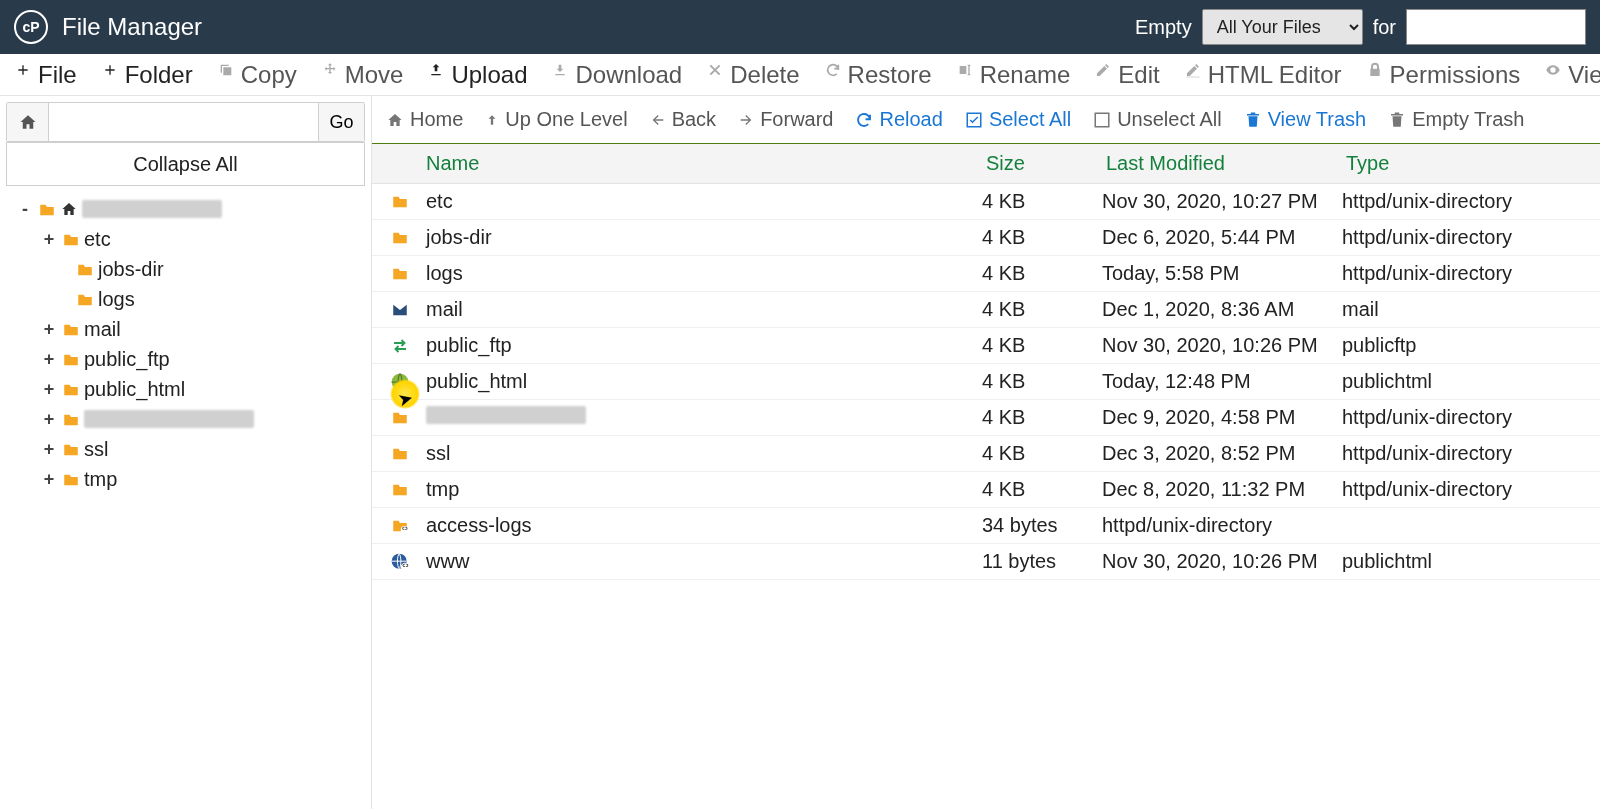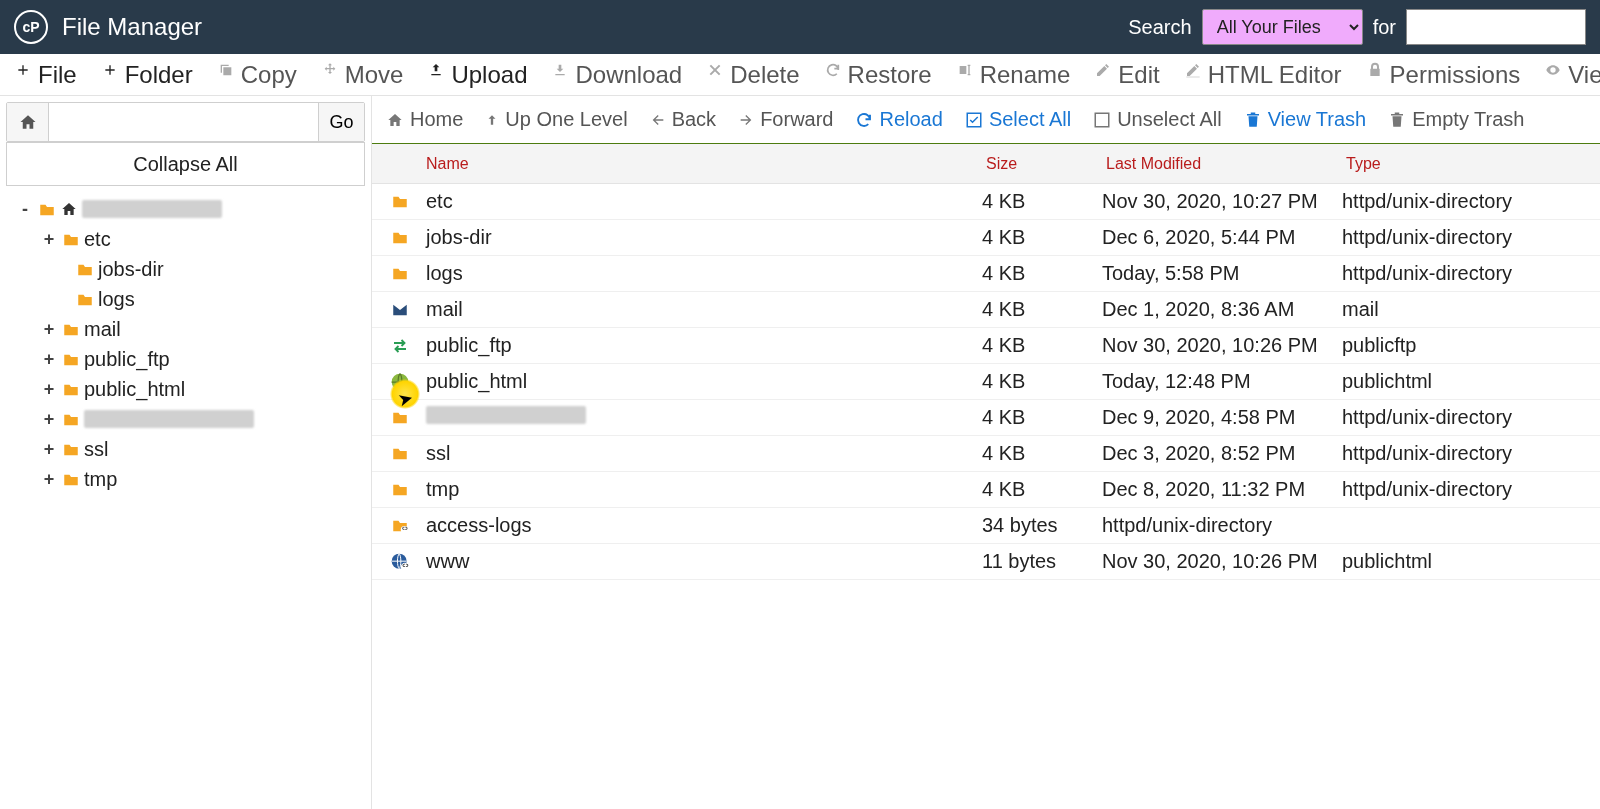--- a/index.html
+++ b/index.html
@@ -3,21 +3,21 @@
 <meta charset="utf-8">
 <style>
 * { margin:0; padding:0; box-sizing:border-box; font-family:-apple-system,BlinkMacSystemFont,"Segoe UI",Arial,sans-serif; }
 html,body{width:1600px;height:809px;overflow:hidden;background:#fff;color:#222;}
 
 
 .header{display:flex;align-items:center;height:54px;background:#293a4a;color:#fff;padding:0 14px;}
 .logo{width:34px;height:34px;border-radius:17px;border:2px solid #fff;display:flex;align-items:center;justify-content:center;margin-right:14px;font-weight:700;font-size:14px;}
 .app-title{font-size:24px;font-weight:400;flex:1;}
 .hdr-search{display:flex;align-items:center;gap:10px;font-size:20px;}
-.hdr-search select{height:36px;font-size:18px;padding:0 24px 0 10px;background:#f0abfc;border:1px solid #888;border-radius:2px;color:#222;}
+.hdr-search select{height:36px;font-size:18px;padding:0 24px 0 10px;background:#e5e5e5;border:1px solid #888;border-radius:2px;color:#222;}
 .hdr-search input{height:36px;width:180px;background:#fff;border:1px solid #888;padding:0 8px;font-size:18px;color:#222;}
 
 
 .toolbar{display:flex;align-items:center;height:42px;background:#fff;border-bottom:1px solid #e3e3e3;padding:0 8px;gap:12px;overflow:hidden;white-space:nowrap;}
 .tbtn{display:flex;gap:6px;font-size:24px;color:#555;padding:4px 6px;cursor:pointer;}
 .tbtn.enabled{color:#222;}
 .tbtn .ic{width:18px;height:18px;display:inline-flex;align-items:center;justify-content:center;}
 
 
 .layout{display:flex;height:calc(100% - 96px);}
@@ -39,40 +39,40 @@
 .lvl0{padding-left:12px;}
 .lvl1{padding-left:36px;}
 .lvl2{padding-left:50px;}
 
 .navbar{display:flex;align-items:center;height:48px;border-bottom:1px solid #4d7c0f;padding:0 14px;gap:22px;font-size:20px;color:#555;overflow:hidden;white-space:nowrap;}
 .nbtn{display:flex;align-items:center;gap:6px;cursor:pointer;}
 .nbtn.accent{color:#1a77d4;}
 
 .table{flex:1;overflow:auto;}
 .thead,.trow{display:grid;grid-template-columns:44px 560px 120px 240px 200px;align-items:center;padding:0 6px;}
-.thead{height:40px;background:#f4f4f4;border-bottom:1px solid #e3e3e3;font-size:16px;color:#b91c1c;}
+.thead{height:40px;background:#f4f4f4;border-bottom:1px solid #e3e3e3;font-size:20px;color:#15803d;}
 .thead .cell{padding-left:4px;}
 .trow{height:36px;border-bottom:1px solid #efefef;font-size:20px;color:#222;}
 .trow .name{padding-left:4px;}
 .trow .ic{display:flex;align-items:center;justify-content:center;}
 .trow .blur{display:inline-block;background:#d0d0d0;color:transparent;border-radius:2px;filter:blur(1px);width:160px;height:18px;}
 
 .cursor-spot{position:absolute;left:390px;top:379px;width:30px;height:30px;background:radial-gradient(circle,#ffe54a 0%,#ffd400 60%,rgba(255,212,0,0) 72%);border-radius:50%;pointer-events:none;}
 .cursor-arrow{position:absolute;left:398px;top:388px;font-size:18px;color:#000;pointer-events:none;transform:rotate(-15deg);}
 
 svg{display:block;}
 </style>
 </head>
 <body>
 
 <div class="header">
   <div class="logo">cP</div>
   <div class="app-title">File Manager</div>
   <div class="hdr-search">
-    <span>Search</span>
+    <span>Empty</span>
     <select><option>All Your Files</option></select>
     <span>for</span>
     <input type="text" value="" style="">
   </div>
 </div>
 
 <div class="toolbar" id="toolbar">
     <div class="tbtn enabled">
       <span class="ic">
         <svg width="16" height="16" viewBox="0 0 24 24" fill="#222">

